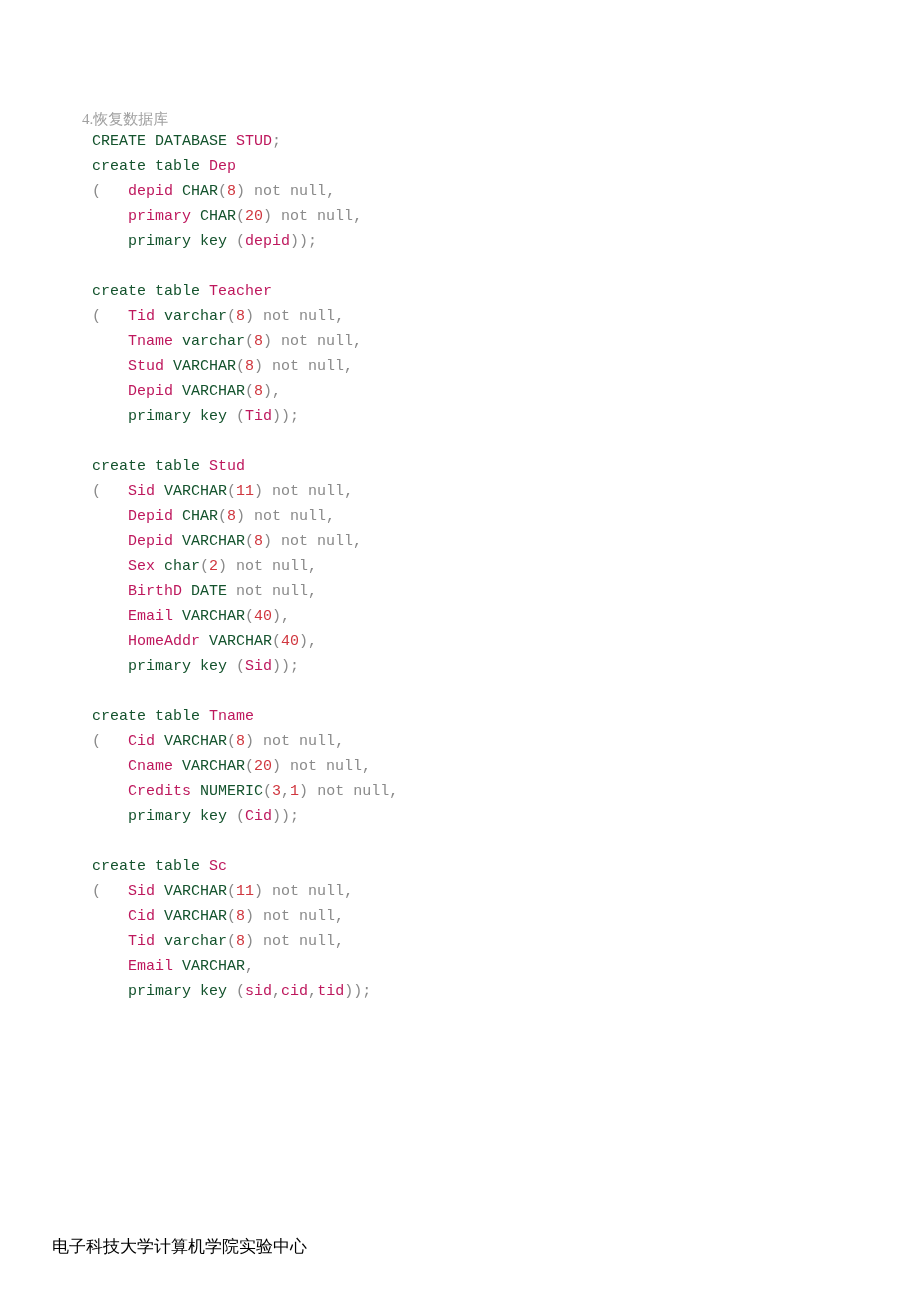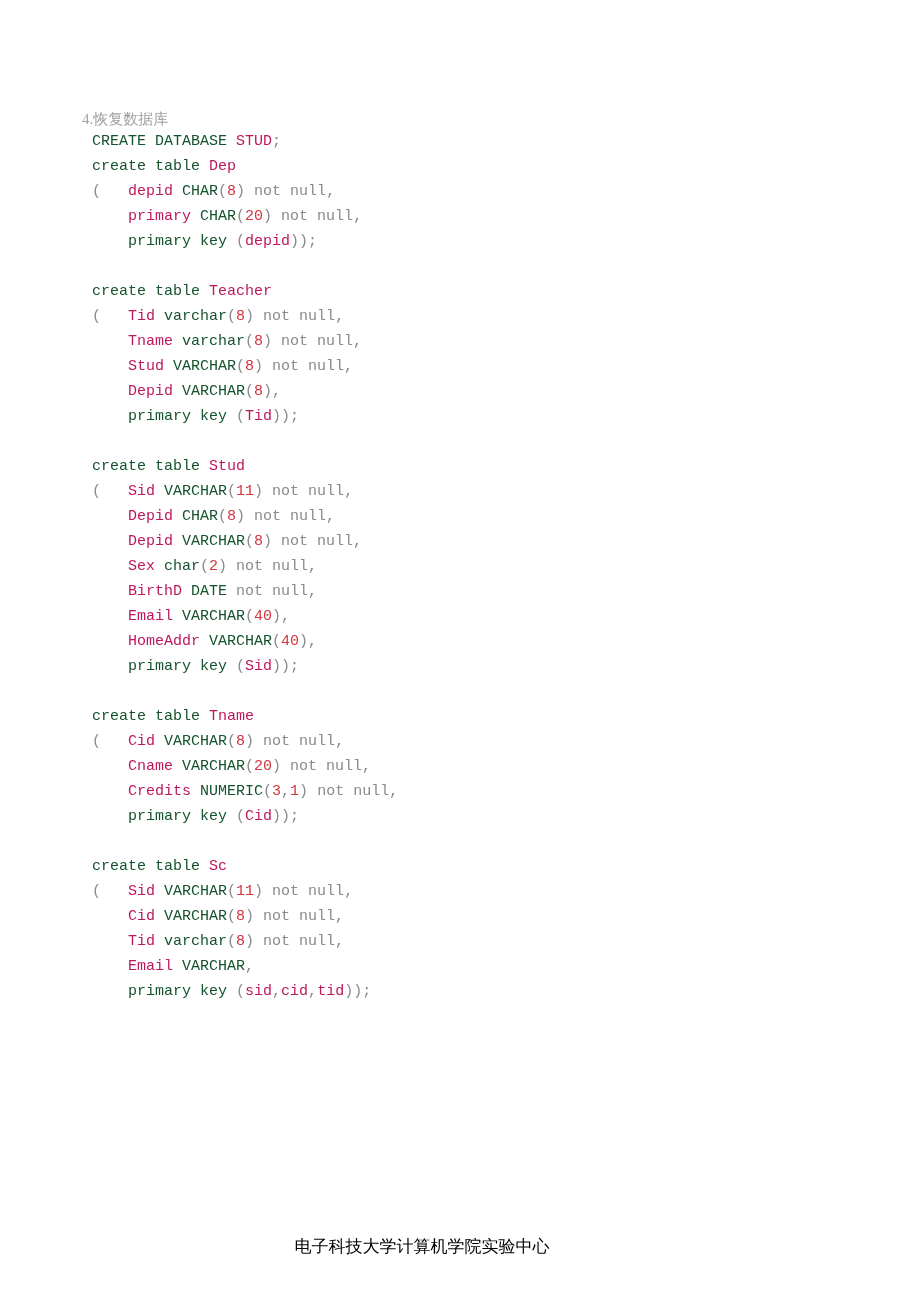--- a/index.html
+++ b/index.html
@@ -35,21 +35,21 @@
   white-space: pre;
 }
 .blue { color: #14532d; }
 .teal { color: #be185d; }
 .grey { color: #8a8a8a; }
 .red  { color: #d0363e; }
 .footer {
   position: absolute;
   bottom: 44px;
   width: calc(100% - 180px);
-  text-align: center;
+  text-align: left;
   font-size: 17px;
 }
 </style>
 </head>
 <body>
 
 <div class="page">
 
   <div class="small-note">
     <span>4.</span><span>恢复数据库</span>

